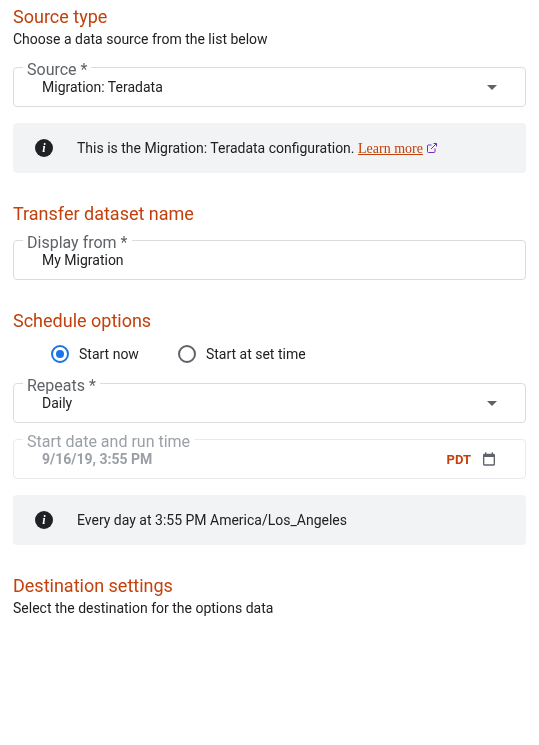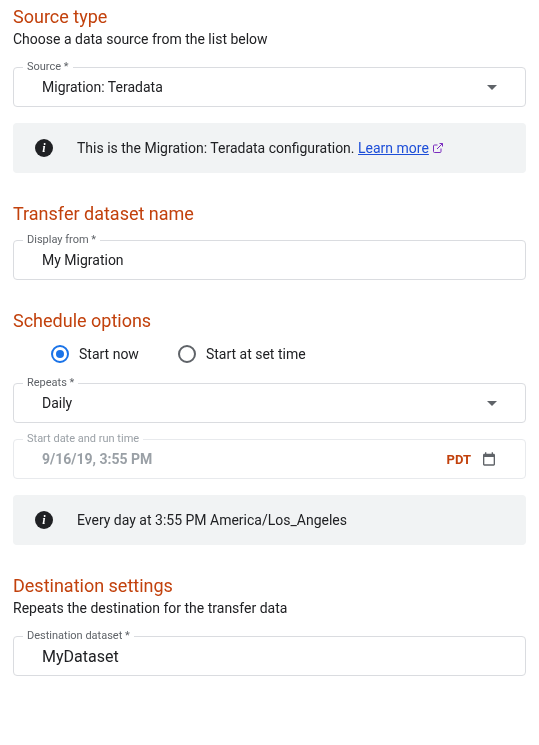--- a/index.html
+++ b/index.html
@@ -24,21 +24,21 @@
     .field-wrapper {
       position: relative;
       margin-bottom: 16px;
     }
     .field-label {
       position: absolute;
       top: -7px;
       left: 10px;
       background: #fff;
       padding: 0 4px;
-      font-size: 11px;
+      font-size: 16px;
       color: #5f6368;
       z-index: 2;
     }
     .disabled-label { color: #9aa0a6; }
     .select-field, .text-field, .datetime-field {
       width: 100%;
       border: 1px solid #dadce0;
       border-radius: 4px;
       padding: 10px 28px;
       font-size: 14px;
@@ -85,23 +85,24 @@
       font-size: 12px;
       font-weight: bold;
       font-style: italic;
       font-family: Georgia, serif;
       margin-right: 24px;
       flex-shrink: 0;
       margin-left: 6px;
     }
     .info-text { font-size: 14px; color: #202124; }
     .info-link {
-      color: #1d4ed8;
+      color: #c2410c;
       text-decoration: underline;
       cursor: pointer;
+      font-family: Liberation Serif, serif;
     }
     .ext-icon {
       display: inline-block;
       width: 12px; height: 12px;
       margin-left: 3px;
       vertical-align: -1px;
     }
     .section { margin-bottom: 30px; }
     .radio-group {
       display: flex;
@@ -215,20 +216,14 @@
     </div>
   </div>
   <div class="info-box">
     <div class="info-icon">i</div>
     <div class="info-text">Every day at 3:55 PM America/Los_Angeles</div>
   </div>
 </div>
 
 <div class="section" style="margin-bottom:0">
   <div class="section-title">Destination settings</div>
-  <div class="section-desc">Repeats the destination for the transfer data</div>
-  <div class="field-wrapper large-input" style="margin-bottom:0">
-    <div class="field-label">Destination dataset *</div>
-    <div class="text-field">
-      <input class="text-input" value="MyDataset" style="">
-    </div>
-  </div>
+  <div class="section-desc">Select the destination for the options data</div>
 </div>
 
 </body></html>

